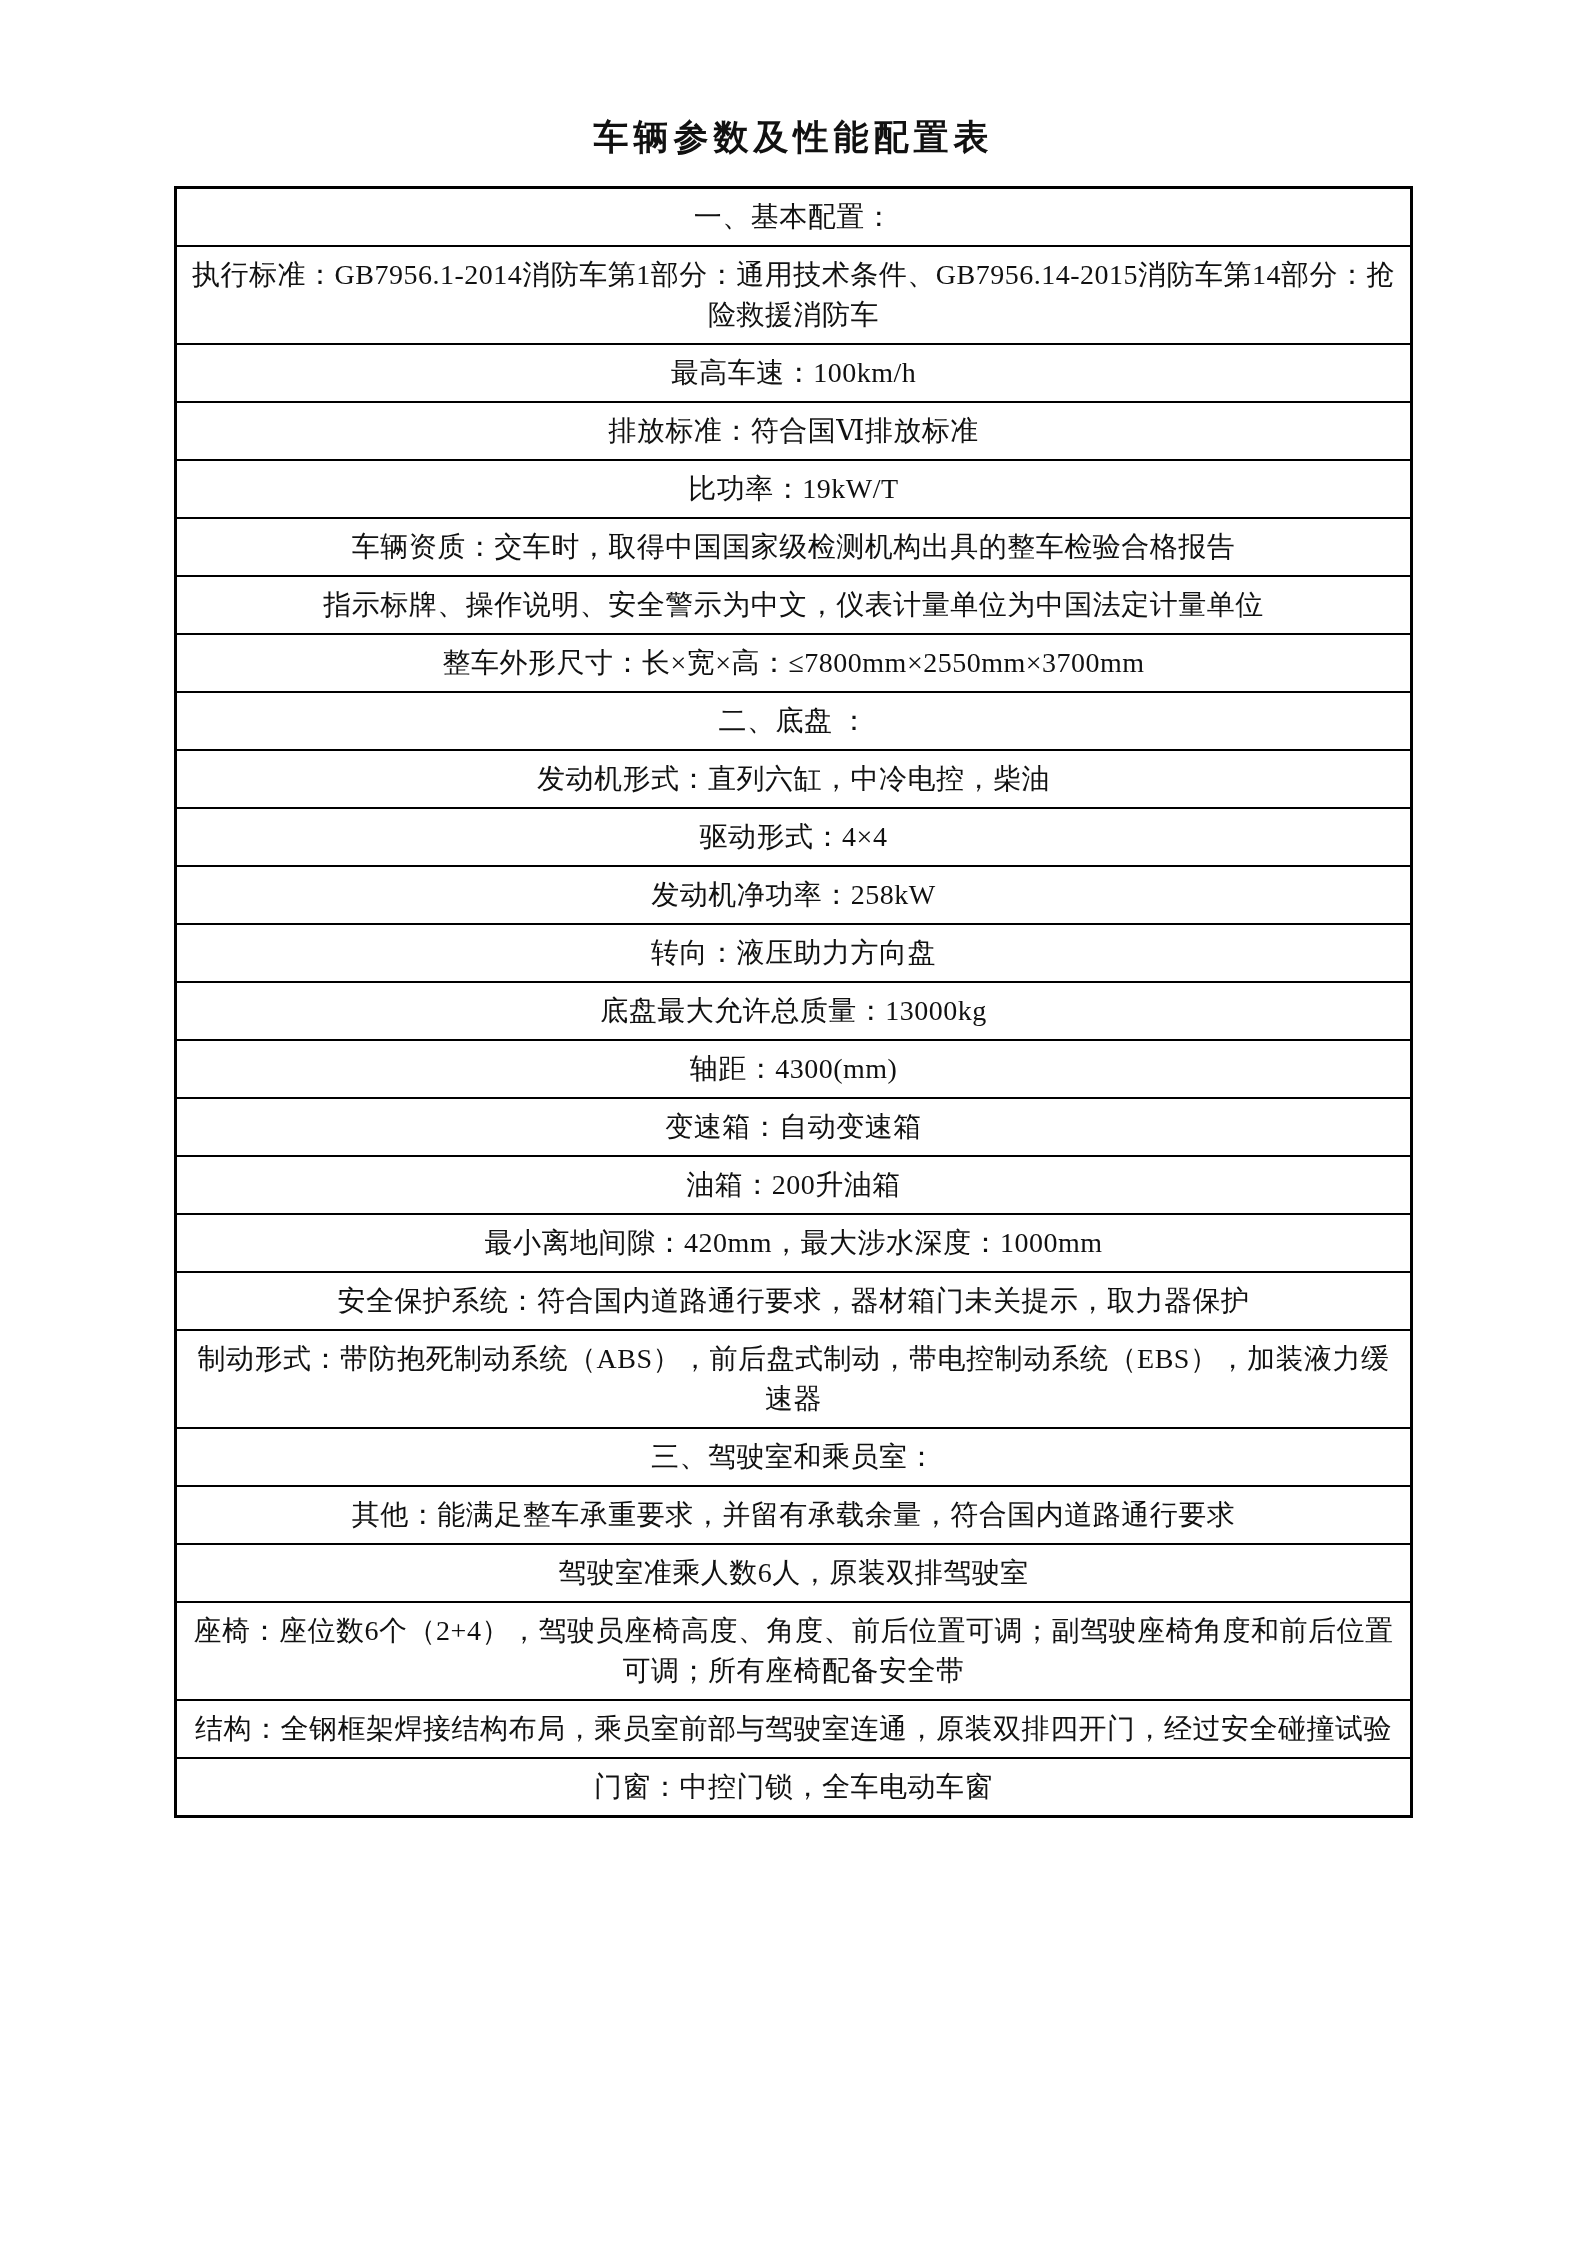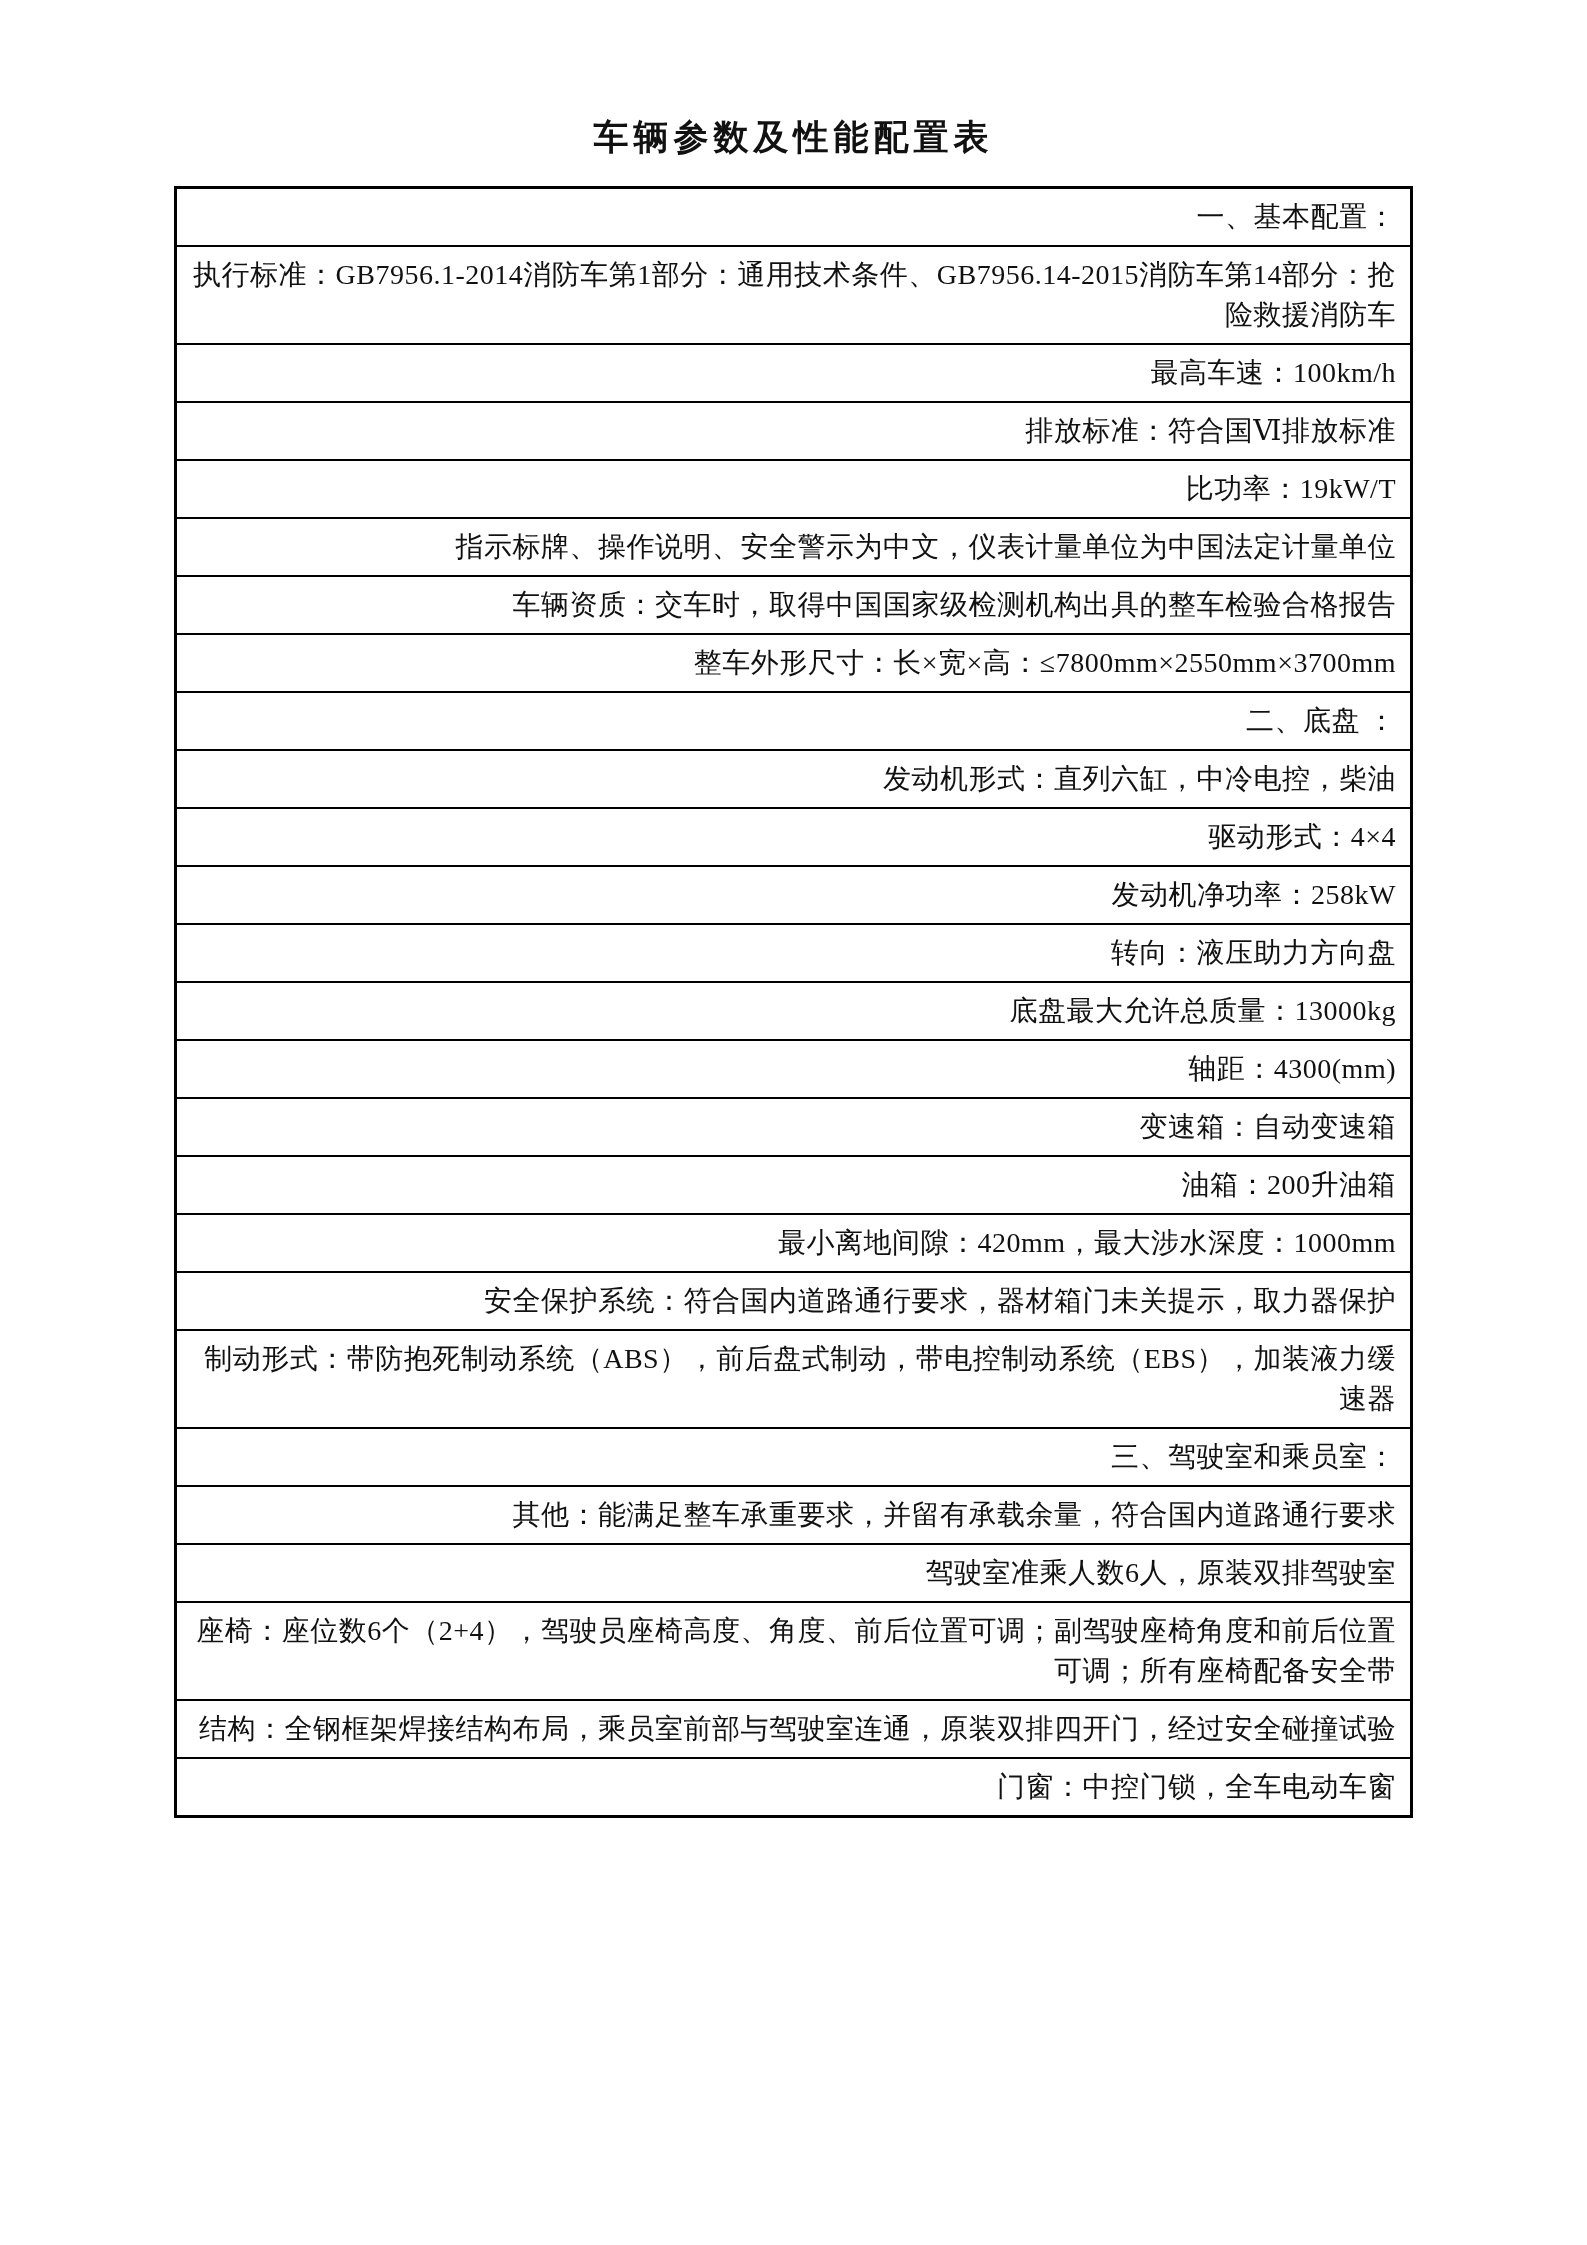--- a/index.html
+++ b/index.html
@@ -37,41 +37,41 @@
     width:1239px;
     margin:26px auto 0 auto;
     border:3px solid var(--border);
   }
   .spec-row{
     border-bottom:2px solid var(--border);
     padding:8px 14px;
     font-size:28px;
     line-height:40px;
     letter-spacing:0.5px;
-    text-align:right;
+    text-align:center;
     word-break:break-all;
   }
   .spec-row:last-child{
     border-bottom:none;
   }
 </style>
 </head>
 <body>
 
 <div class="page">
   <h1 class="doc-title">车辆参数及性能配置表</h1>
 
   <div class="spec-table" id="spec-table">
       <div class="spec-row"><span>一、基本配置：</span></div>
       <div class="spec-row"><span>执行标准：GB7956.1-2014消防车第1部分：通用技术条件、GB7956.14-2015消防车第14部分：抢险救援消防车</span></div>
       <div class="spec-row"><span>最高车速：100km/h</span></div>
       <div class="spec-row"><span>排放标准：符合国Ⅵ排放标准</span></div>
       <div class="spec-row"><span>比功率：19kW/T</span></div>
+      <div class="spec-row"><span>车辆资质：交车时，取得中国国家级检测机构出具的整车检验合格报告</span></div>
       <div class="spec-row"><span>指示标牌、操作说明、安全警示为中文，仪表计量单位为中国法定计量单位</span></div>
-      <div class="spec-row"><span>车辆资质：交车时，取得中国国家级检测机构出具的整车检验合格报告</span></div>
       <div class="spec-row"><span>整车外形尺寸：长×宽×高：≤7800mm×2550mm×3700mm</span></div>
       <div class="spec-row"><span>二、底盘 ：</span></div>
       <div class="spec-row"><span>发动机形式：直列六缸，中冷电控，柴油</span></div>
       <div class="spec-row"><span>驱动形式：4×4</span></div>
       <div class="spec-row"><span>发动机净功率：258kW</span></div>
       <div class="spec-row"><span>转向：液压助力方向盘</span></div>
       <div class="spec-row"><span>底盘最大允许总质量：13000kg</span></div>
       <div class="spec-row"><span>轴距：4300(mm)</span></div>
       <div class="spec-row"><span>变速箱：自动变速箱</span></div>
       <div class="spec-row"><span>油箱：200升油箱</span></div>

